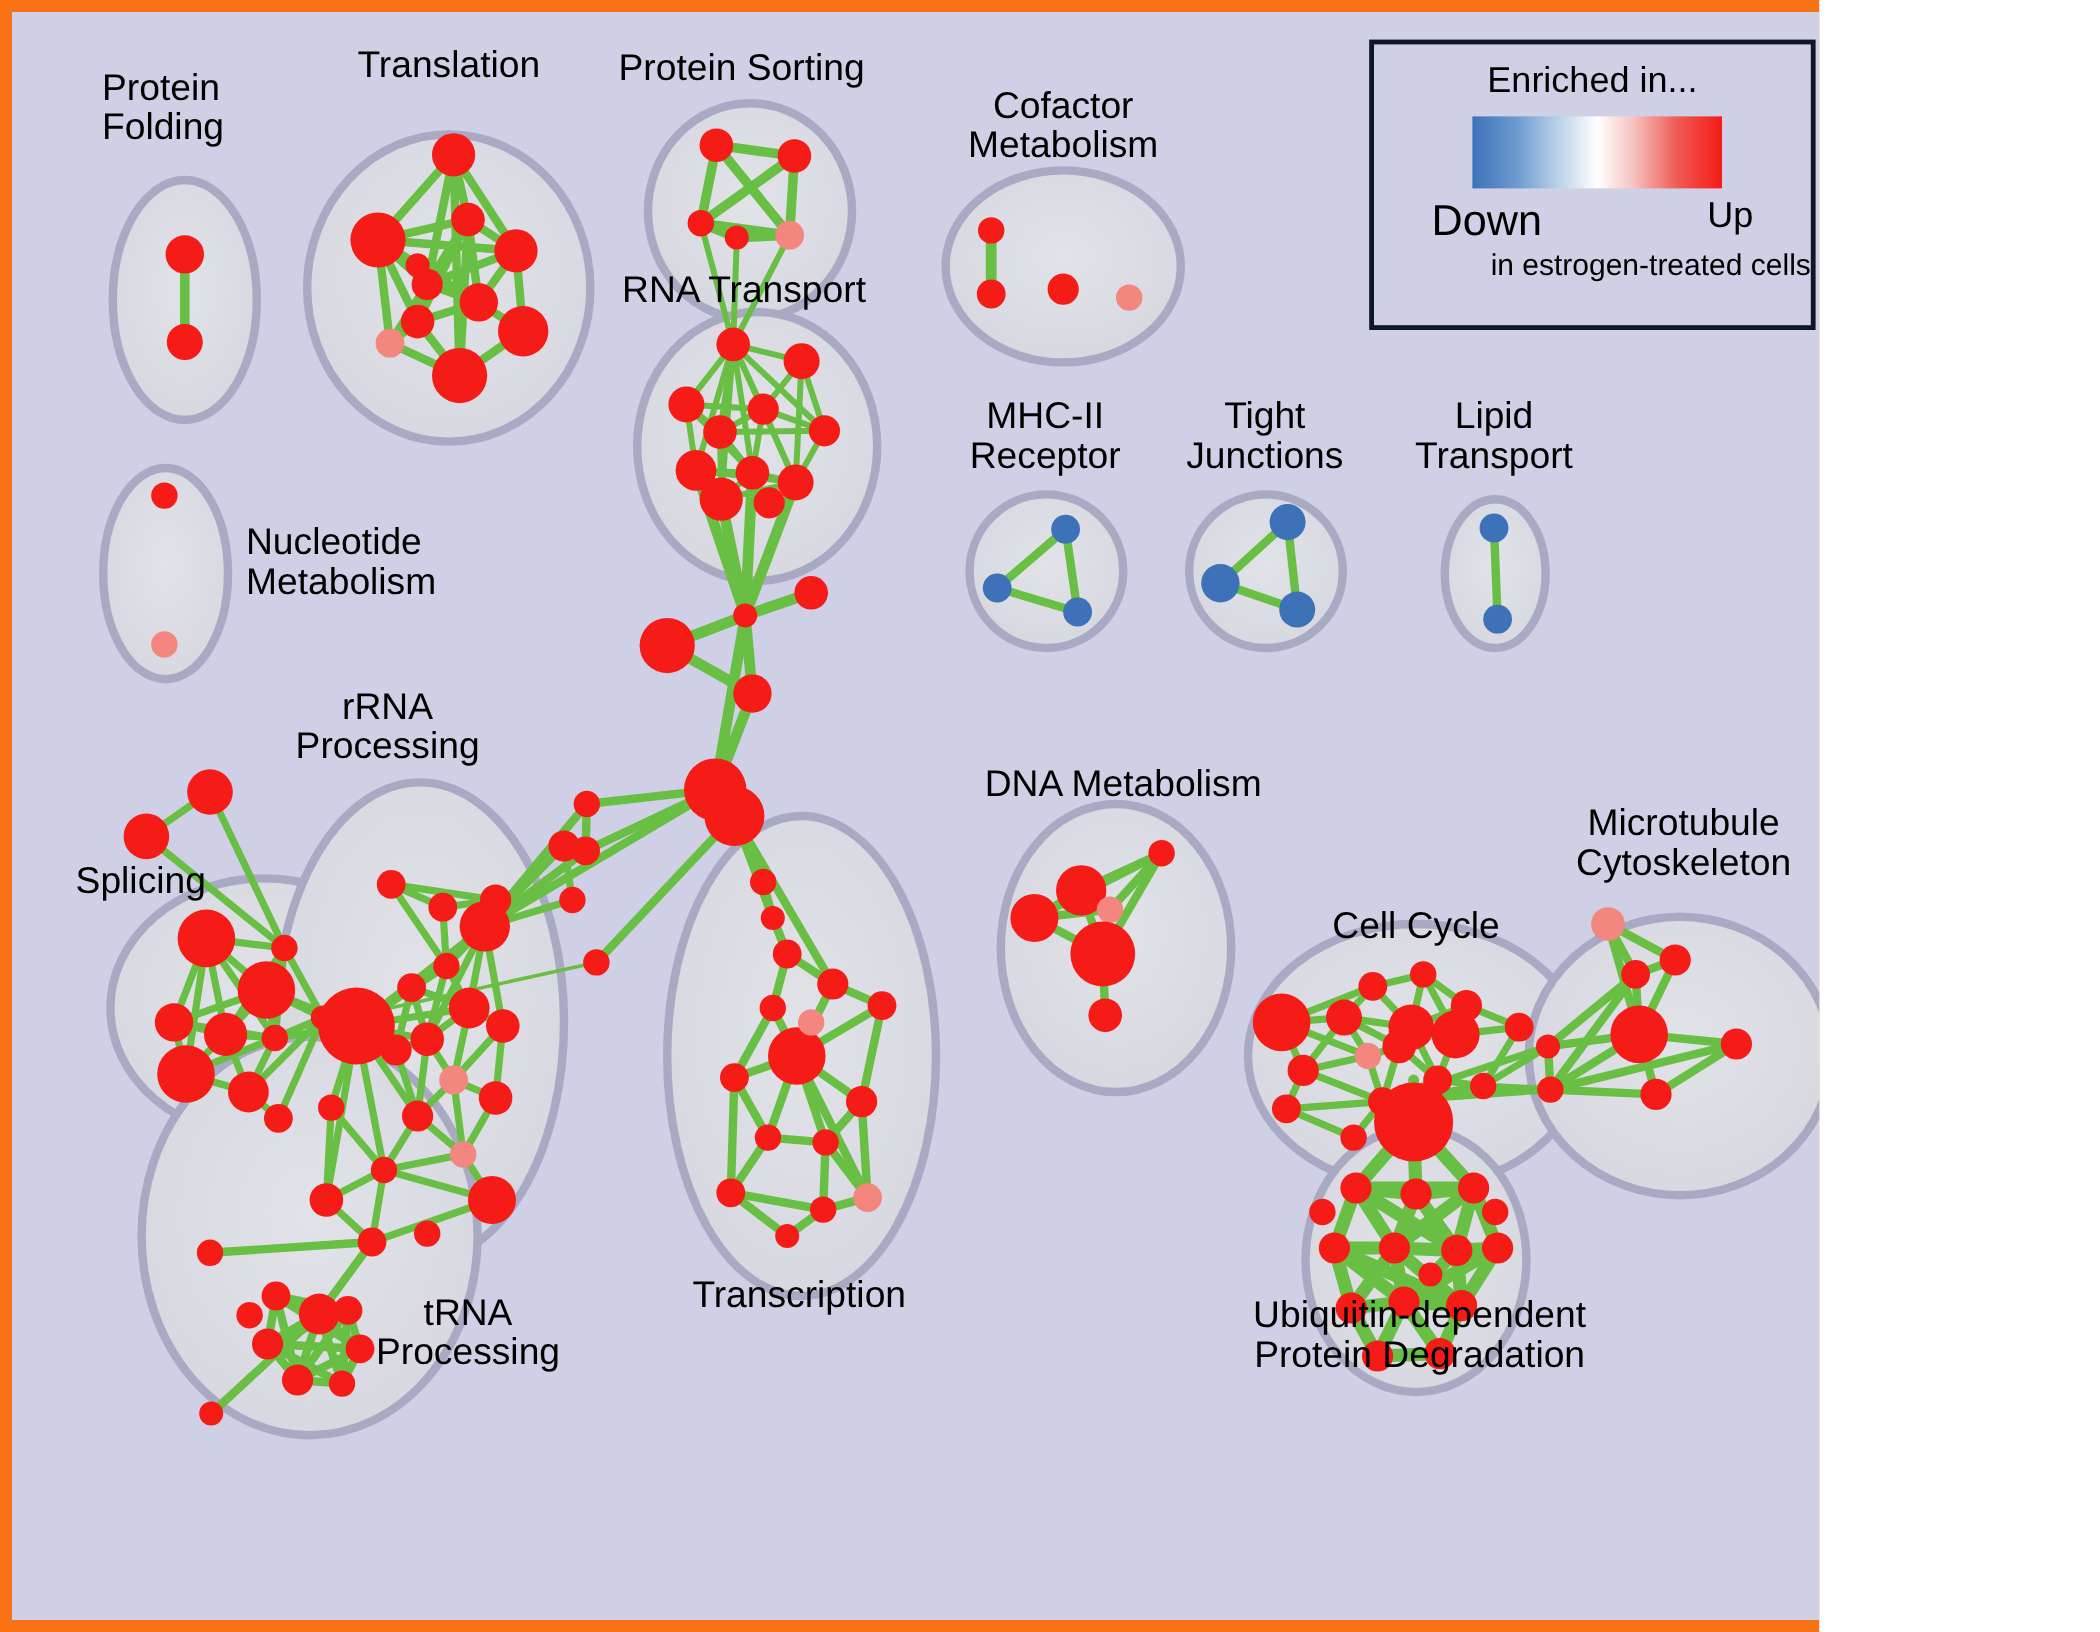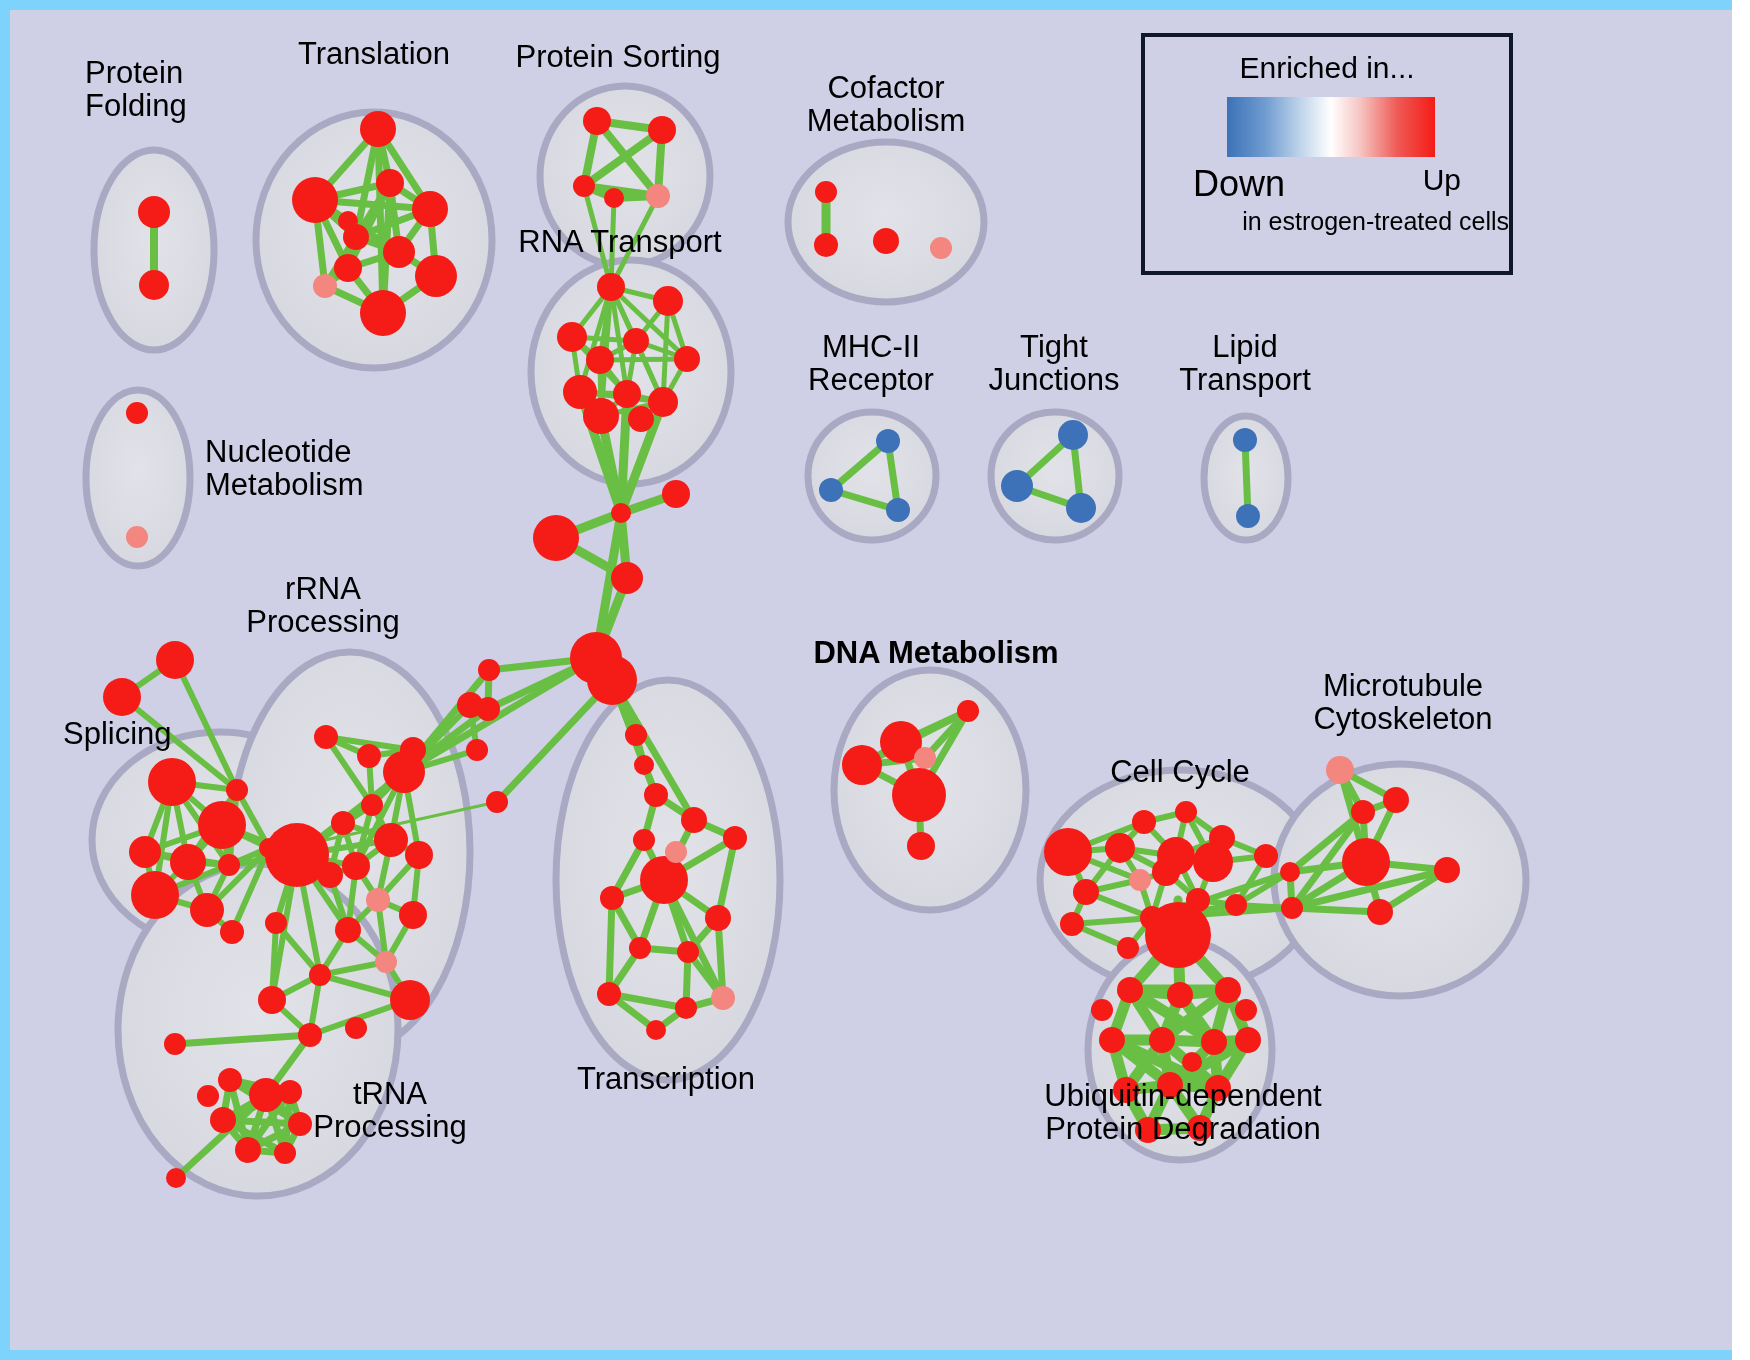--- a/index.html
+++ b/index.html
@@ -1,17 +1,17 @@
 <!DOCTYPE html>
 <html><head>
 <meta charset="utf-8">
 <style>
   html,body{margin:0;padding:0;background:#ffffff;}
   body{font-family:"Liberation Sans",sans-serif;}
-  #stage{position:relative;width:1732px;height:1360px;background:#7dd3fc;overflow:hidden;}
+  #stage{position:relative;width:1516px;height:1360px;background:#f97316;overflow:hidden;}
   #canvas{position:absolute;left:10px;top:10px;width:1730px;height:1340px;background:#cfcfe6;}
   svg.net{position:absolute;left:0;top:0;width:1750px;height:1360px;overflow:visible;}
   .clabel{position:absolute;color:#000;font-size:31px;line-height:1.05;font-family:"Liberation Sans",sans-serif;white-space:pre;font-weight:400;}
   .clabel.ctr{text-align:center;transform:translateX(-50%);}
   #legend{position:absolute;left:1141px;top:33px;width:372px;height:242px;background:#cfcfe6;border:4px solid #0f172a;box-sizing:border-box;}
   #legend .ltitle{position:absolute;left:0;right:0;top:14px;text-align:center;font-size:30px;color:#000;}
   #legend .bar{position:absolute;left:82px;top:60px;width:208px;height:60px;background:linear-gradient(to right,#3d72b8 0%,#6e9bd0 18%,#b9d0e8 34%,#ffffff 50%,#f6c5c2 64%,#ef5a55 82%,#f51b17 100%);}
   #legend .down{position:absolute;left:48px;top:126px;font-size:36px;color:#000;}
   #legend .up{position:absolute;right:48px;top:126px;font-size:30px;color:#000;}
   #legend .sub1{position:absolute;left:0;right:0;top:170px;text-align:right;font-size:25px;color:#000;}
@@ -641,21 +641,21 @@
   <div class="clabel ctr" style="left:1054px;top:331px;">Tight
 Junctions</div>
   <div class="clabel ctr" style="left:1245px;top:331px;">Lipid
 Transport</div>
   <div class="clabel ctr" style="left:323px;top:573px;">rRNA
 Processing</div>
   <div class="clabel" style="left:63px;top:718px;">Splicing</div>
   <div class="clabel ctr" style="left:390px;top:1078px;">tRNA
 Processing</div>
   <div class="clabel ctr" style="left:666px;top:1063px;">Transcription</div>
-  <div class="clabel ctr" style="left:936px;top:637px;font-weight:bold;">DNA Metabolism</div>
+  <div class="clabel ctr" style="left:936px;top:637px;">DNA Metabolism</div>
   <div class="clabel ctr" style="left:1180px;top:756px;">Cell Cycle</div>
   <div class="clabel ctr" style="left:1403px;top:670px;">Microtubule
 Cytoskeleton</div>
   <div class="clabel ctr" style="left:1155px;top:1080px;margin-left:28px;">Ubiquitin-dependent
 Protein Degradation</div>
 
   <div id="legend">
     <div class="ltitle">Enriched in...</div>
     <div class="bar"></div>
     <div class="down">Down</div>

